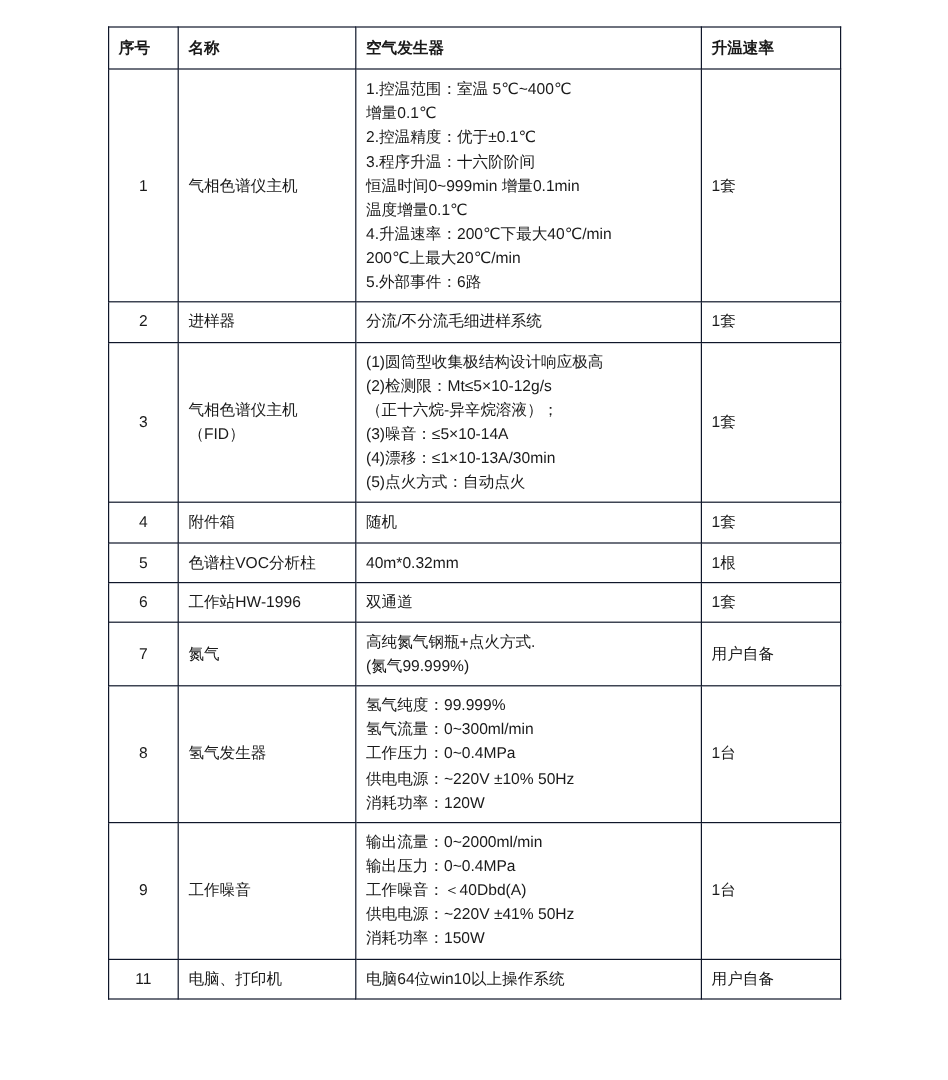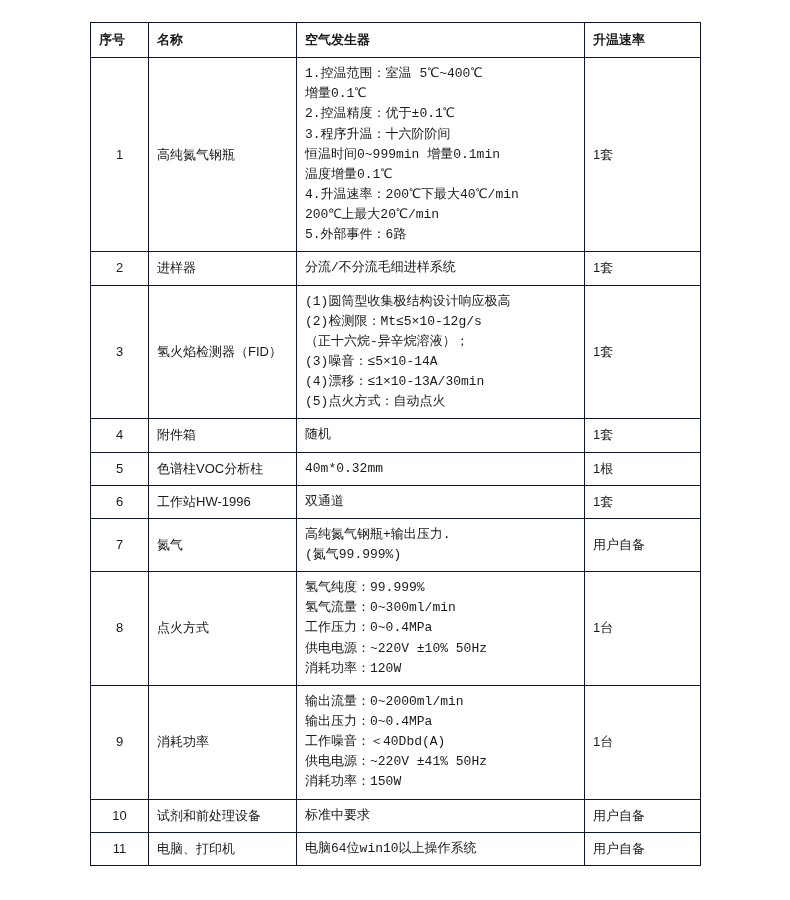--- a/index.html
+++ b/index.html
@@ -57,21 +57,20 @@
   td.no {
     text-align: center;
     font-size: 14px;
   }
   td.name {
     font-size: 13.5px;
   }
   td.spec-cell {
     font-size: 13px;
     white-space: pre-line;
-    font-family: Liberation Mono, monospace;
   }
   td.qty {
     font-size: 13.5px;
   }
   .row-tall td { padding-top: 10px; padding-bottom: 10px; }
 </style>
 </head>
 <body>
 
 <div class="page">
@@ -88,41 +87,41 @@
       <tr>
         <th class="hd-no">序号</th>
         <th>名称</th>
         <th>空气发生器</th>
         <th>升温速率</th>
       </tr>
     </thead>
     <tbody>
       <tr>
         <td class="no">1</td>
-        <td class="name">高纯氮气钢瓶</td>
+        <td class="name">气相色谱仪主机</td>
         <td class="spec-cell">1.控温范围：室温 5℃~400℃
 增量0.1℃
 2.控温精度：优于±0.1℃
 3.程序升温：十六阶阶间
 恒温时间0~999min 增量0.1min
 温度增量0.1℃
 4.升温速率：200℃下最大40℃/min
 200℃上最大20℃/min
 5.外部事件：6路</td>
         <td class="qty">1套</td>
       </tr>
       <tr class="row-tall">
         <td class="no">2</td>
         <td class="name">进样器</td>
         <td class="spec-cell">分流/不分流毛细进样系统</td>
         <td class="qty">1套</td>
       </tr>
       <tr>
         <td class="no">3</td>
-        <td class="name">氢火焰检测器（FID）</td>
+        <td class="name">气相色谱仪主机（FID）</td>
         <td class="spec-cell">(1)圆筒型收集极结构设计响应极高
 (2)检测限：Mt≤5×10-12g/s
 （正十六烷-异辛烷溶液）；
 (3)噪音：≤5×10-14A
 (4)漂移：≤1×10-13A/30min
 (5)点火方式：自动点火</td>
         <td class="qty">1套</td>
       </tr>
       <tr class="row-tall">
         <td class="no">4</td>
@@ -138,49 +137,43 @@
       </tr>
       <tr class="row-tall">
         <td class="no">6</td>
         <td class="name">工作站HW-1996</td>
         <td class="spec-cell">双通道</td>
         <td class="qty">1套</td>
       </tr>
       <tr class="row-tall">
         <td class="no">7</td>
         <td class="name">氮气</td>
-        <td class="spec-cell">高纯氮气钢瓶+输出压力.
+        <td class="spec-cell">高纯氮气钢瓶+点火方式.
 (氮气99.999%)</td>
         <td class="qty">用户自备</td>
       </tr>
       <tr>
         <td class="no">8</td>
-        <td class="name">点火方式</td>
+        <td class="name">氢气发生器</td>
         <td class="spec-cell">氢气纯度：99.999%
 氢气流量：0~300ml/min
 工作压力：0~0.4MPa
 供电电源：~220V ±10% 50Hz
 消耗功率：120W</td>
         <td class="qty">1台</td>
       </tr>
       <tr>
         <td class="no">9</td>
-        <td class="name">消耗功率</td>
+        <td class="name">工作噪音</td>
         <td class="spec-cell">输出流量：0~2000ml/min
 输出压力：0~0.4MPa
 工作噪音：＜40Dbd(A)
 供电电源：~220V ±41% 50Hz
 消耗功率：150W</td>
         <td class="qty">1台</td>
-      </tr>
-      <tr class="row-tall">
-        <td class="no">10</td>
-        <td class="name">试剂和前处理设备</td>
-        <td class="spec-cell">标准中要求</td>
-        <td class="qty">用户自备</td>
       </tr>
       <tr class="row-tall">
         <td class="no">11</td>
         <td class="name">电脑、打印机</td>
         <td class="spec-cell">电脑64位win10以上操作系统</td>
         <td class="qty">用户自备</td>
       </tr>
     </tbody>
   </table>
 

